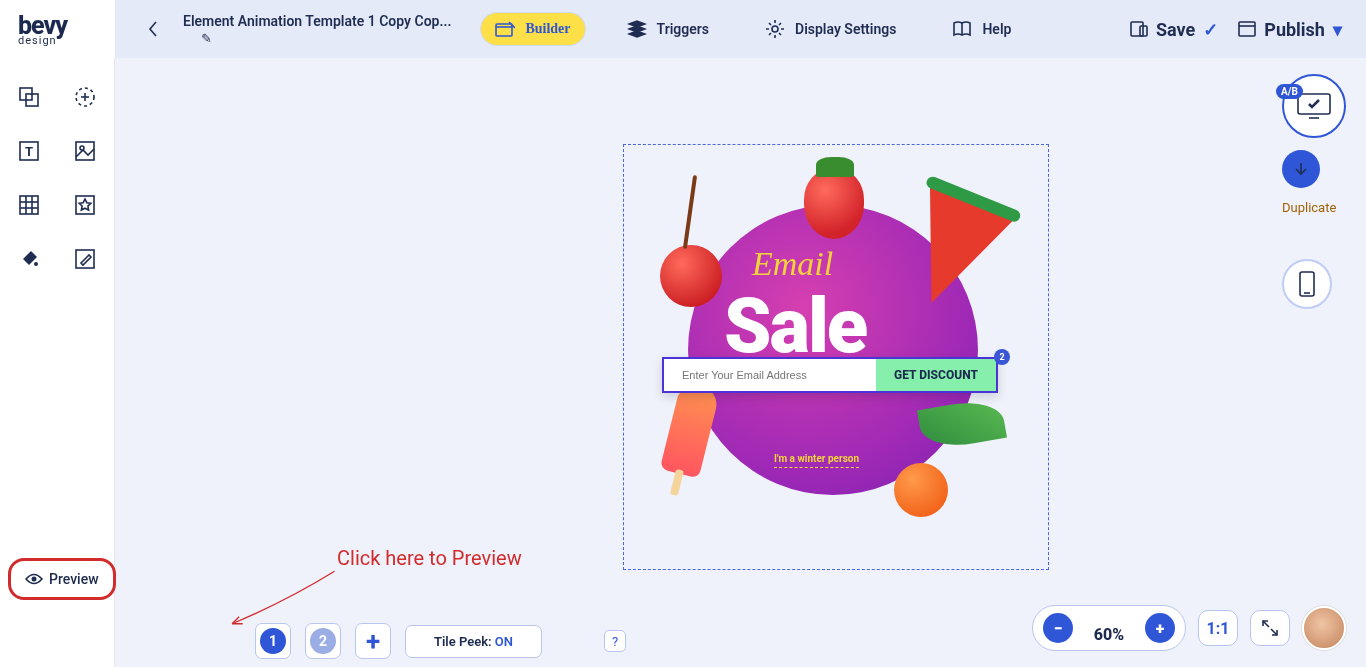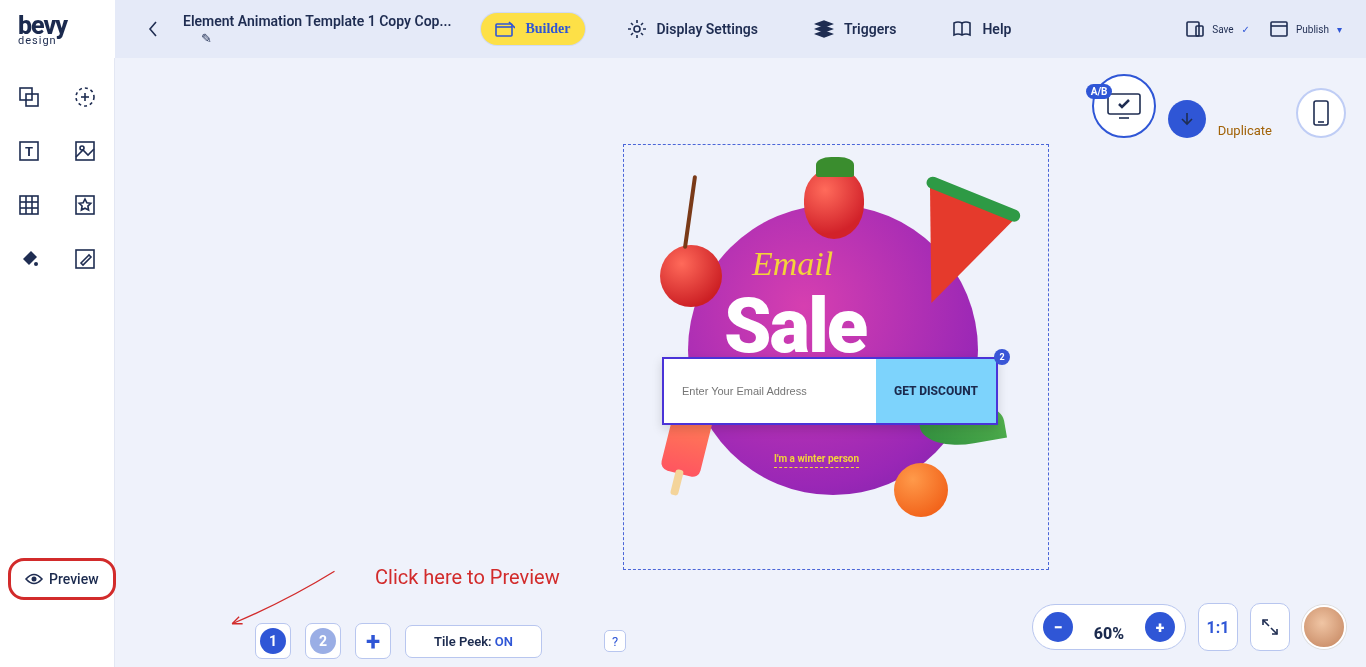--- a/index.html
+++ b/index.html
@@ -10,82 +10,82 @@
   .logo .logo-sub { display:block; font-size: 11px; margin-top:-6px; letter-spacing: 1px; color:#1b2a4e; }
   .back { width: 36px; height: 36px; display:flex; align-items:center; justify-content:center; color:#5a73d8; margin-left:12px; cursor:pointer; border-radius:6px; }
   .title-wrap { display:flex; flex-direction:column; margin-left:4px; max-width:280px; }
   .title { font-weight:600; font-size:14px; color:#1f2d52; white-space:nowrap; overflow:hidden; text-overflow:ellipsis; }
   .pencil { font-size:13px; color:#1f2d52; margin-top:2px; padding-left:18px;}
   .tabgroup { display:flex; align-items:center; gap:28px; margin-left:22px; }
   .tab { display:flex; align-items:center; gap:10px; font-weight:600; font-size:14px; color:#1f2d52; padding:8px 14px; border-radius:20px; cursor:pointer;}
   .tab.active { background:#fde047; color:#2f56d6; box-shadow:0 0 0 1px #d0daf4;font-family:Liberation Serif, serif;}
   .tab.active svg { stroke:#2f56d6; }
   .spacer { flex:1; }
-  .top-action { display:flex; align-items:center; gap:8px; font-weight:400; font-size:10px; color:#1f2d52; cursor:pointer; padding:4px 6px; }
+  .top-action { display:flex; align-items:center; gap:8px; font-weight:700; font-size:18px; color:#1f2d52; cursor:pointer; padding:4px 6px; }
   .top-action svg { stroke:#1f2d52; }
   .check {color:#2f56d6;}
   .dd { color:#2f56d6; }
 
   .main { position:absolute; top:58px; left:0; right:0; bottom:0; display:flex; }
   .side { width:115px; background:#fff; border-right:1px solid #e3e7f3; padding-top:26px; display:flex; flex-direction:column; align-items:center; gap:28px; }
   .side-row { display:flex; gap:30px; }
   .side-icon { width:26px; height:26px; display:flex; align-items:center; justify-content:center; color:#1f2d52; cursor:pointer; }
 
   .canvas-area { flex:1; position:relative; background:#eff2fb; }
   .bounding { position:absolute; left:508px; top:86px; width:426px; height:426px; border:1px dashed #4a66d8; }
   .sale-circle { position:absolute; width:290px; height:290px; left:64px; top:60px; background: radial-gradient(circle at 40% 35%, #d63fb0 0%, #9a27b6 70%, #7321a8 100%); border-radius:50%; }
   .summer { position:absolute; top:100px; left:128px; font-family: Georgia, 'Times New Roman', serif; font-style:italic; font-size:34px; color:#f3d33a; font-weight:500;}
   .sale-text { position:absolute; top:120px; left:100px; font-size:76px; font-weight:900; color:#fff; letter-spacing:-2px;margin-top:16px; }
-  .formbox { position:absolute; top:212px; left:38px; width:336px; height:68px; border:2px solid #4a33d8; display:flex; box-shadow:0 4px 10px rgba(0,0,0,.15);}
+  .formbox { position:absolute; top:212px; left:38px; width:336px; height:36px; border:2px solid #4a33d8; display:flex; box-shadow:0 4px 10px rgba(0,0,0,.15);}
   .formbox input { flex:1; border:none; padding:0 18px; font-size:11px; outline:none; background:#fff;}
-  .formbox .btn { width:120px; background:#7dd3fc; color:#1b2a4e; font-weight:800; font-size:12px; display:flex; align-items:center; justify-content:center; }
+  .formbox .btn { width:120px; background:#86efac; color:#1b2a4e; font-weight:800; font-size:12px; display:flex; align-items:center; justify-content:center; }
   .badge2 { position:absolute; top:204px; left:370px; width:16px; height:16px; border-radius:50%; background:#3956d6; color:#fff; font-size:9px; display:flex; align-items:center; justify-content:center; font-weight:700;}
   .winter { position:absolute; top:308px; left:150px; font-size:10px; font-weight:700; color:#f3d33a; border-bottom:1px dashed #f3d33a; padding-bottom:3px;}
   
   .strawberry { position:absolute; top:24px; left:180px; width:60px; height:70px; border-radius:48% 48% 55% 55%; background: radial-gradient(circle at 35% 30%, #ff6b5b, #d2222a 70%);}
   .strawberry::before{ content:""; position:absolute; top:-12px; left:12px; width:38px; height:20px; background:#3a8d2e; border-radius:40% 40% 10% 10%;}
   .watermelon { position:absolute; top:52px; left:282px; width:0; height:0; border-left:46px solid transparent; border-right:46px solid transparent; border-top:110px solid #e53a2c; transform:rotate(22deg);}
   .watermelon::after{ content:""; position:absolute; top:-118px; left:-50px; width:100px; height:12px; background:#2e9a45; border-radius:6px;}
   .cherry { position:absolute; top:100px; left:36px; width:62px; height:62px; border-radius:50%; background: radial-gradient(circle at 35% 30%, #ff6a5a, #cc1f24 75%);}
   .cherry::before{ content:""; position:absolute; top:-70px; left:28px; width:4px; height:74px; background:#7a3a18; border-radius:3px; transform:rotate(8deg);}
   .popsicle { position:absolute; top:240px; left:46px; width:40px; height:90px; background:linear-gradient(180deg,#ff9250,#ff5560); border-radius:18px 18px 8px 8px; transform:rotate(14deg);}
   .popsicle::after{content:""; position:absolute; bottom:-22px; left:16px; width:8px; height:26px; background:#f4d49a; border-radius:3px;}
   .leaf { position:absolute; top:258px; left:296px; width:84px; height:42px; background:linear-gradient(40deg,#2e8b3d,#5bbb52); border-radius:0 60% 0 60%; transform:rotate(-10deg);}
   .orange { position:absolute; top:318px; left:270px; width:54px; height:54px; border-radius:50%; background: radial-gradient(circle at 35% 30%, #ff9a4a, #f2641b 75%); }
 
   
-  .rail { position:absolute; right:20px; top:16px; display:flex; flex-direction:row; align-items:flex-end; gap:12px;}
+  .rail { position:absolute; right:20px; top:16px; display:flex; flex-direction:column; align-items:flex-start; gap:12px;}
   .ab-badge { position:absolute; top:10px; left:-6px; background:#2f56d6; color:#fff; font-size:10px; font-weight:700; padding:2px 5px; border-radius:9px; z-index:2;}
   .bubble { width:64px; height:64px; border-radius:50%; background:#fff; border:2px solid #bfcdf5; display:flex; align-items:center; justify-content:center; position:relative; cursor:pointer;}
   .bubble.primary { border:2px solid #2f56d6;}
   .down-bubble { width:38px; height:38px; border-radius:50%; background:#2f56d6; color:#fff; display:flex; align-items:center; justify-content:center; cursor:pointer;}
   .dup-label { font-size:13px; font-weight:400; color:#a16207; }
   .rail-gap { height:20px;}
   .mobile-bubble { width:50px; height:50px; border-radius:50%; background:#fff; border:2px solid #bfcdf5; display:flex; align-items:center; justify-content:center; cursor:pointer;}
 
   
-  .anno-text { position:absolute; left:222px; top:507px; color:#d22b2b; font-size:20px;margin-left:38px; }
+  .anno-text { position:absolute; left:222px; top:488px; color:#d22b2b; font-size:20px; }
   .anno-line { position:absolute; left:102px; top:508px; width:130px; height:70px; }
   .preview-btn { position:absolute; left:8px; top:558px; border:3px solid #d22b2b; border-radius:16px; padding:10px 14px; display:flex; align-items:center; gap:6px; font-size:14px; color:#1b2a4e; background:#fff; cursor:pointer; font-weight:500;}
   
   
   .bottombar { position:absolute; left:140px; bottom:8px; display:flex; align-items:center; gap:14px; }
   .tile-num { width:36px; height:36px; border:1px solid #b8c6ef; background:#fff; border-radius:7px; display:flex; align-items:center; justify-content:center; cursor:pointer;}
   .tile-num .inner { width:26px; height:26px; border-radius:50%; background:#2f56d6; color:#fff; font-weight:700; font-size:14px; display:flex; align-items:center; justify-content:center;}
   .tile-num.dim .inner { background:#9aaee5; }
   .tile-plus { width:36px; height:36px; border:1px solid #b8c6ef; background:#fff; border-radius:7px; display:flex; align-items:center; justify-content:center; color:#2f56d6; font-size:26px; font-weight:700; cursor:pointer;}
   .tile-peek { border:1px solid #b8c6ef; background:#fff; border-radius:7px; padding:8px 28px; font-size:13px; font-weight:600; color:#1b2a4e; cursor:pointer;}
   .tile-peek .on{ color:#2f56d6;}
   .help-q { width:22px; height:22px; border:1px solid #b8c6ef; border-radius:5px; font-size:13px; color:#2f56d6; display:flex; align-items:center; justify-content:center; background:#fff; cursor:pointer; margin-left:48px;}
   
   .bottombar-right { position:absolute; right:20px; bottom:16px; display:flex; align-items:center; gap:12px;}
   .zoom { display:flex; align-items:center; gap:12px; border:1px solid #b8c6ef; background:#fff; border-radius:24px; padding:6px 10px;}
   .zoom-btn { width:30px; height:30px; border-radius:50%; background:#2f56d6; color:#fff; display:flex; align-items:center; justify-content:center; font-weight:900; cursor:pointer;}
   .zoom-val { font-weight:800; font-size:16px; color:#1b2a4e; min-width:48px; text-align:center;margin-top:13px;}
-  .sq-btn { width:40px; height:48px; border:1px solid #b8c6ef; background:#fff; border-radius:10px; display:flex; align-items:center; justify-content:center; color:#2f56d6; font-weight:700; cursor:pointer;}
+  .sq-btn { width:40px; height:36px; border:1px solid #b8c6ef; background:#fff; border-radius:10px; display:flex; align-items:center; justify-content:center; color:#2f56d6; font-weight:700; cursor:pointer;}
   .avatar { width:44px; height:44px; border-radius:50%; background: radial-gradient(circle at 45% 40%, #f0c5a4, #c2825c); border:2px solid #fff; box-shadow:0 0 0 1px #ddd; cursor:pointer;}
 
   svg { stroke:#1f2d52; fill:none; stroke-width:1.6;}
 </style>
 </head>
 <body>
 
 <div class="topbar">
   <div class="logo">
     <div>
@@ -105,33 +105,33 @@
   <div class="tabgroup">
     <div class="tab active">
       <svg width="20" height="16" viewBox="0 0 20 16">
           <rect x="1" y="3" width="16" height="12" rx="1"></rect>
           <line x1="1" y1="6" x2="17" y2="6"></line>
           <path d="M14 1 L20 7" stroke="#2f56d6"></path>
         </svg>
       <span>Builder</span>
     </div>
     <div class="tab">
-      <svg width="20" height="20" viewBox="0 0 20 20">
-          <circle cx="10" cy="10" r="3"></circle>
-          <path d="M10 1v3M10 16v3M1 10h3M16 10h3M4 4l2 2M14 14l2 2M16 4l-2 2M4 16l2-2"></path>
-        </svg>
-      <span>Display Settings</span>
-    </div>
-    <div class="tab">
       <svg width="20" height="18" viewBox="0 0 20 18">
           <path d="M2 4 L10 1 L18 4 L10 7 Z" fill="#1f2d52"></path>
           <path d="M2 9 L10 6 L18 9 L10 12 Z" fill="#1f2d52"></path>
           <path d="M2 14 L10 11 L18 14 L10 17 Z" fill="#1f2d52"></path>
         </svg>
       <span>Triggers</span>
+    </div>
+    <div class="tab">
+      <svg width="20" height="20" viewBox="0 0 20 20">
+          <circle cx="10" cy="10" r="3"></circle>
+          <path d="M10 1v3M10 16v3M1 10h3M16 10h3M4 4l2 2M14 14l2 2M16 4l-2 2M4 16l2-2"></path>
+        </svg>
+      <span>Display Settings</span>
     </div>
     <div class="tab">
       <svg width="20" height="16" viewBox="0 0 20 16">
           <path d="M2 2 Q6 0 10 2 Q14 0 18 2 V14 Q14 12 10 14 Q6 12 2 14 Z"></path>
           <line x1="10" y1="2" x2="10" y2="14"></line>
         </svg>
       <span>Help</span>
     </div>
   </div>
   <div class="spacer"></div>

